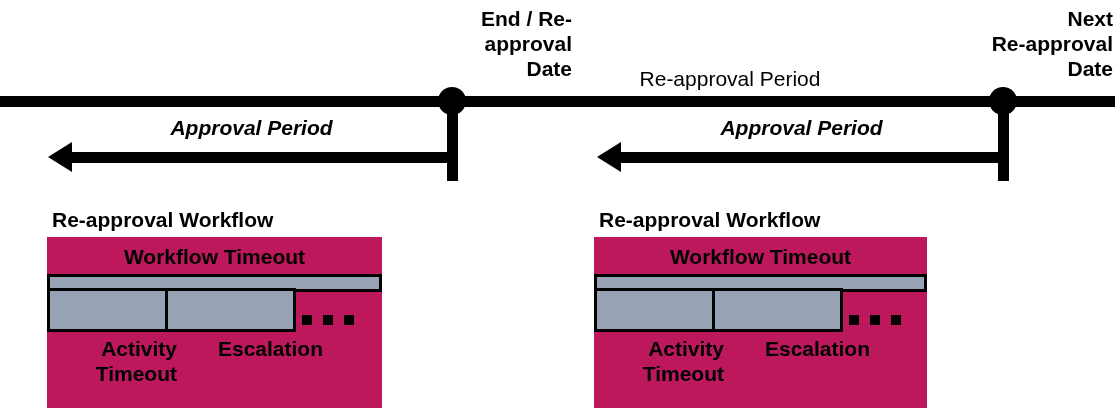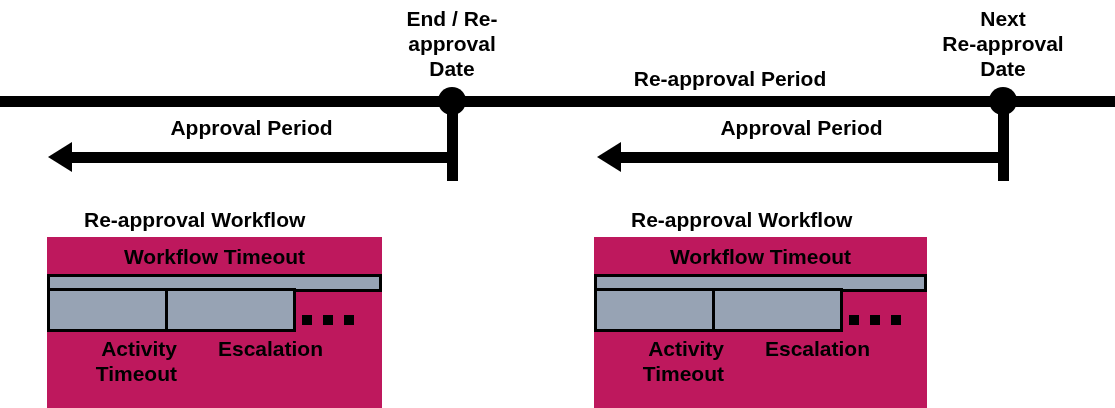--- a/index.html
+++ b/index.html
@@ -51,32 +51,32 @@
     left: -5px;
     top: 0px;
     width: 11px;
     height: 80px;
     background: #000000;
   }
 
   
   .date-caption {
     position: absolute;
+    text-align: right;
+    font-weight: bold;
+    font-size: 21px;
+    line-height: 25px;
+    color: #000000;
+    white-space: pre-line;
+  }
+
+  .period-caption {
+    position: absolute;
     text-align: center;
-    font-weight: bold;
-    font-size: 21px;
-    line-height: 25px;
-    color: #000000;
-    white-space: pre-line;
-  }
-
-  .period-caption {
-    position: absolute;
-    text-align: center;
-    font-weight: bold;
+    font-weight: normal;
     font-size: 21px;
     line-height: 25px;
     color: #000000;
   }
 
   
   .arrow-row {
     position: absolute;
     height: 40px;
   }
@@ -100,31 +100,31 @@
   }
   .arrow-label {
     position: absolute;
     left: 0;
     right: 0;
     top: -22px;
     text-align: center;
     font-weight: bold;
     font-size: 21px;
     color: #000000;
+    font-style: italic;
   }
 
   
   .wf-title {
     position: absolute;
     font-weight: bold;
     font-size: 21px;
     line-height: 24px;
     color: #000000;
     white-space: nowrap;
-    margin-left: 32px;
   }
 
   .wf-panel {
     position: absolute;
     background: #be185d;
   }
 
   .wf-timeout-label {
     position: absolute;
     left: 0;

